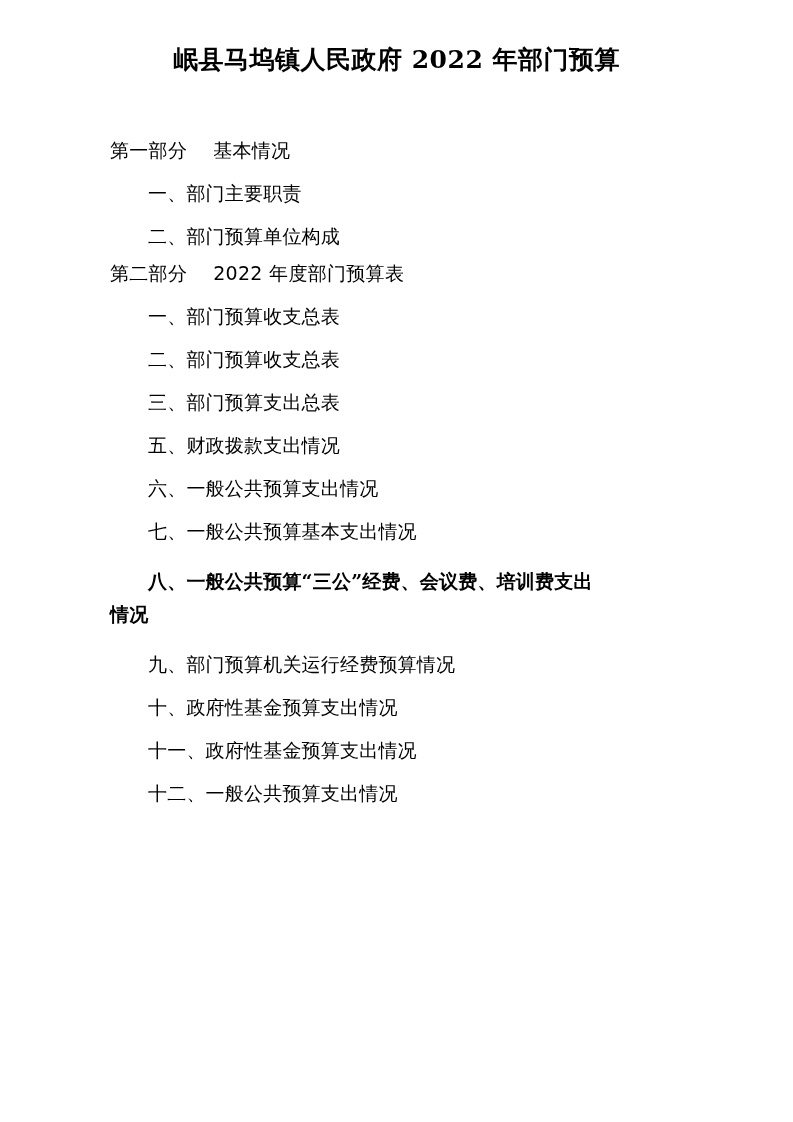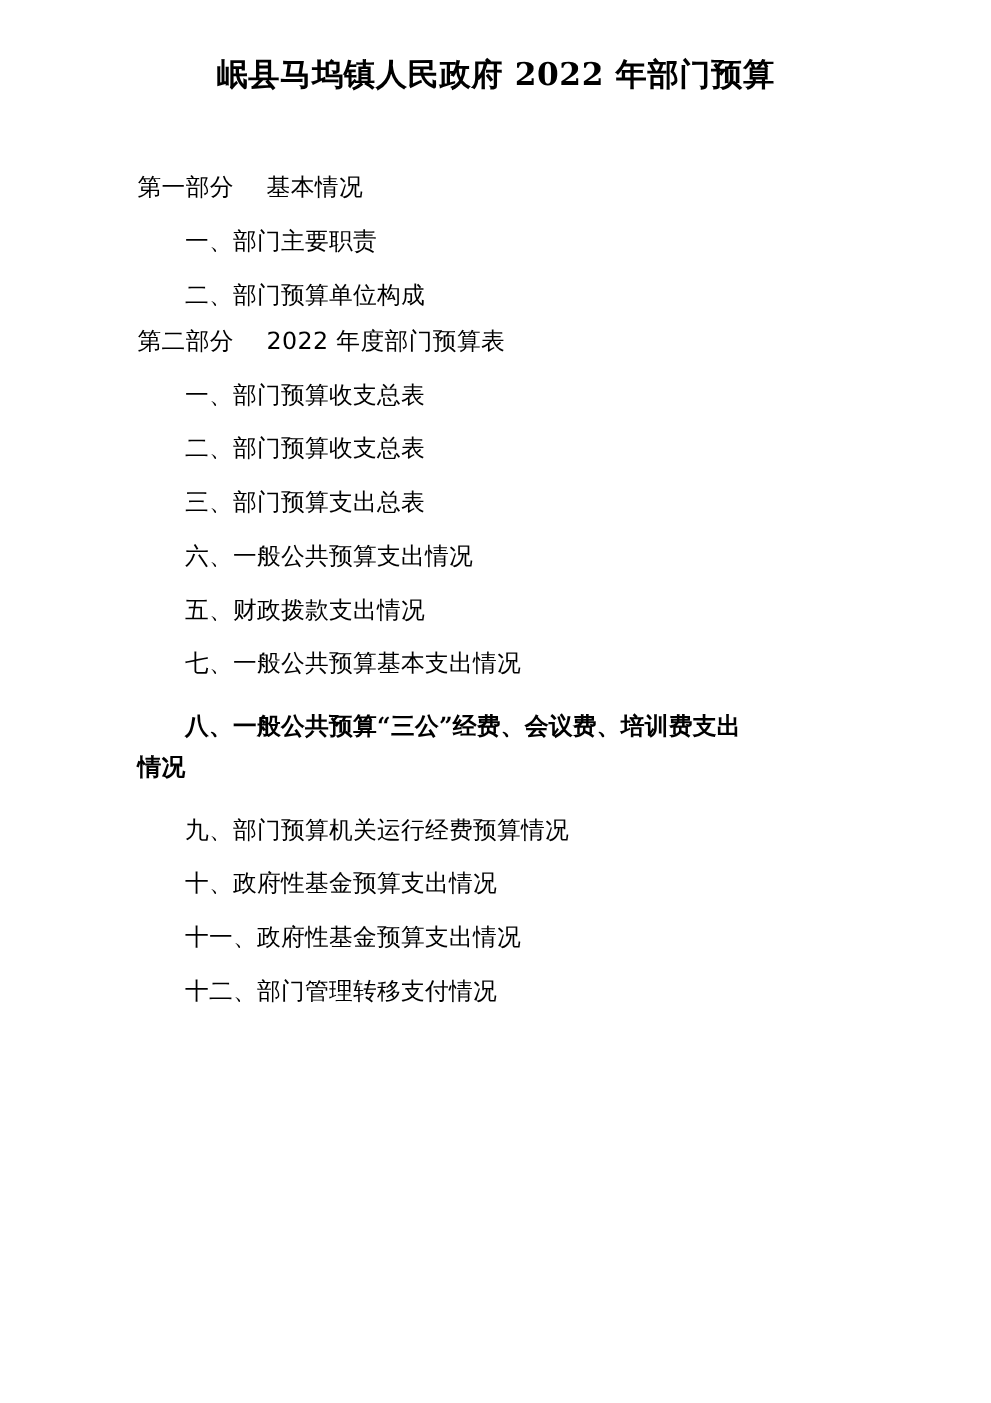--- a/index.html
+++ b/index.html
@@ -100,28 +100,28 @@
     <div class="toc-item">一、部门主要职责</div>
     <div class="toc-item">二、部门预算单位构成</div>
 
     <div class="toc-part">
       <span>第二部分</span><span class="part-gap"></span><span>2022 年度部门预算表</span>
     </div>
 
     <div class="toc-item">一、部门预算收支总表</div>
     <div class="toc-item">二、部门预算收支总表</div>
     <div class="toc-item">三、部门预算支出总表</div>
+    <div class="toc-item">五、财政拨款支出情况</div>
     <div class="toc-item">六、一般公共预算支出情况</div>
-    <div class="toc-item">五、财政拨款支出情况</div>
     <div class="toc-item">七、一般公共预算基本支出情况</div>
 
     <div class="toc-item wrap">
       <span>八、一般公共预算“三公”经费、会议费、培训费支出</span>
       <span class="cont">情况</span>
     </div>
 
     <div class="toc-item">九、部门预算机关运行经费预算情况</div>
     <div class="toc-item">十、政府性基金预算支出情况</div>
     <div class="toc-item">十一、政府性基金预算支出情况</div>
-    <div class="toc-item">十二、部门管理转移支付情况</div>
+    <div class="toc-item">十二、一般公共预算支出情况</div>
 
   </div>
 </div>
 
 </body></html>

